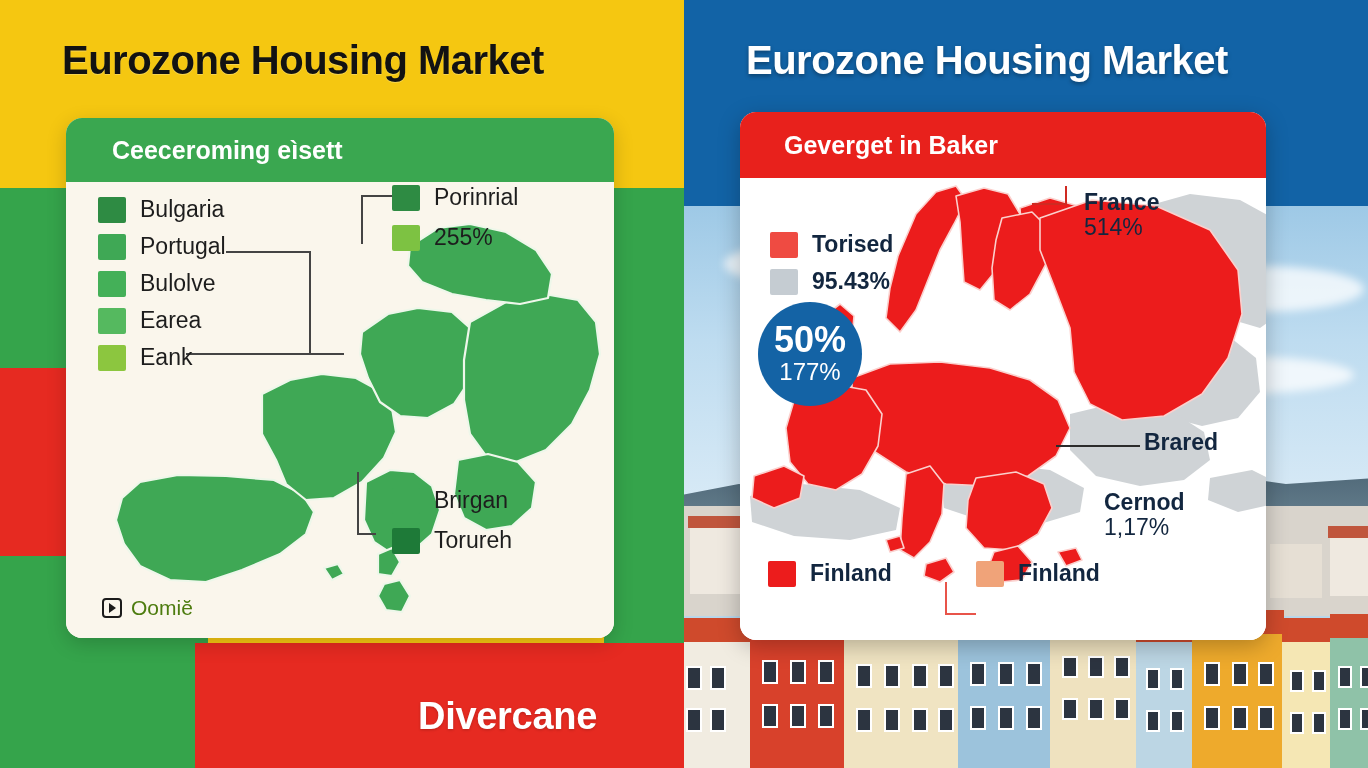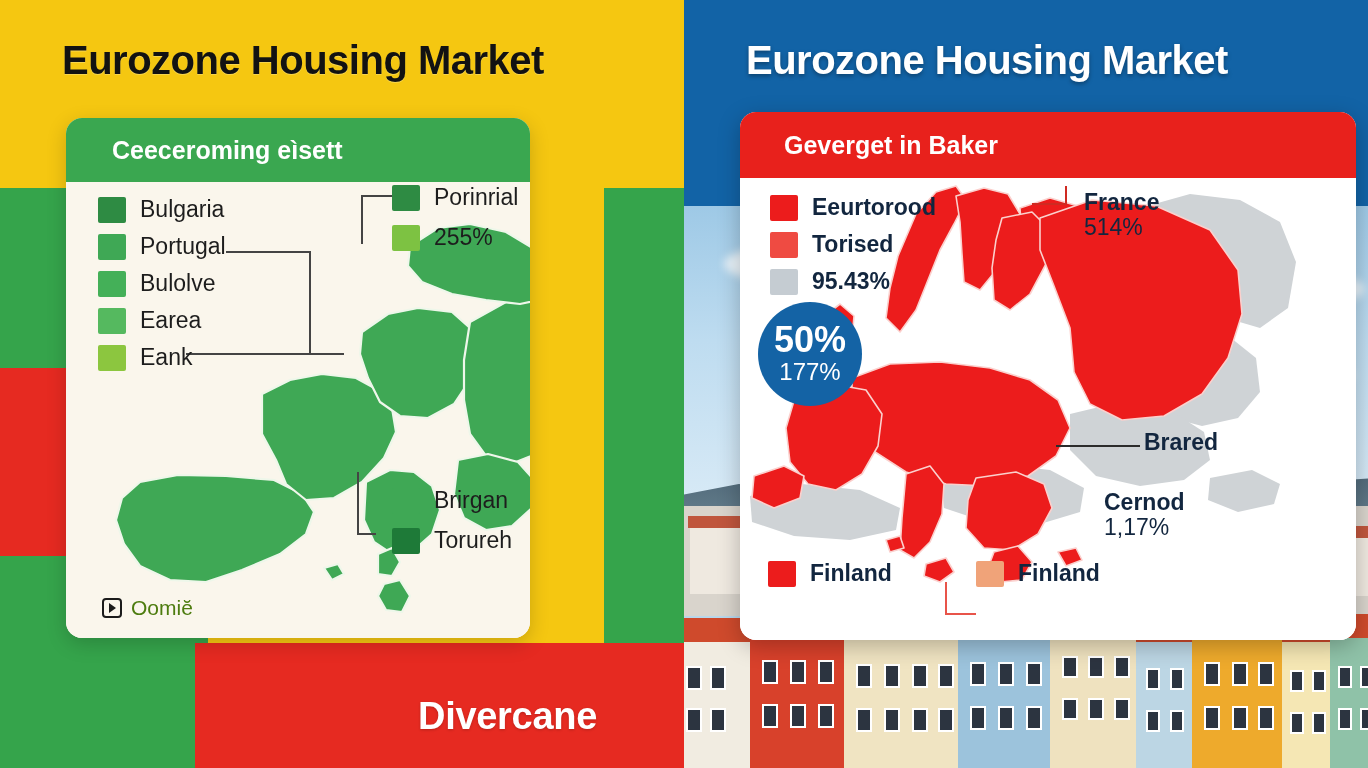--- a/index.html
+++ b/index.html
@@ -22,21 +22,21 @@
   .lb-red-bottom{left:195px;top:643px;width:489px;height:125px;background:#e62a21;}
   .lb-green-right{left:604px;top:188px;width:80px;height:455px;background:#35a44b;}
 
   .title-left{
     position:absolute;left:62px;top:38px;width:600px;
     font-size:40px;font-weight:bold;color:#121212;letter-spacing:-0.5px;
     text-shadow:0 1px 0 rgba(255,255,255,.25);
   }
 
   .card-left{
-    position:absolute;left:66px;top:118px;width:464px;height:520px;
+    position:absolute;left:66px;top:118px;width:548px;height:520px;
     background:#faf6ec;border-radius:16px;overflow:hidden;
     box-shadow:0 6px 20px rgba(0,0,0,.18);
   }
   .card-left-head{
     height:64px;background:#3aa750;display:flex;align-items:center;
     padding-left:46px;box-sizing:border-box;
   }
   .card-left-head span{font-size:25px;font-weight:bold;color:#ffffff;}
   .card-left-body{position:relative;height:456px;background:#faf6ec;}
 
@@ -59,21 +59,21 @@
   .house .roof{position:absolute;left:0;top:0;width:100%;height:26px;background:#cf4a2c;}
   .house .wall{position:absolute;left:0;top:24px;bottom:0;width:100%;}
   .house .win{position:absolute;background:#2c3440;border:2px solid #ffffff;box-sizing:border-box;}
 
   .title-right{
     position:absolute;left:62px;top:38px;width:620px;
     font-size:40px;font-weight:bold;color:#ffffff;letter-spacing:-0.5px;
     text-shadow:0 2px 4px rgba(0,0,0,.35);
   }
   .card-right{
-    position:absolute;left:56px;top:112px;width:616px;height:528px;
+    position:absolute;left:56px;top:112px;width:526px;height:528px;
     background:#ffffff;border-radius:16px;overflow:hidden;
     box-shadow:0 6px 22px rgba(0,0,0,.25);
   }
   .card-right-head{
     height:66px;background:#e8211c;display:flex;align-items:center;
     padding-left:44px;box-sizing:border-box;
   }
   .card-right-head span{font-size:25px;font-weight:bold;color:#ffffff;}
   .card-right-body{position:relative;height:462px;background:#ffffff;}
 
@@ -408,24 +408,20 @@
         </svg>
 
         <svg width="570" height="462" viewBox="0 0 570 462" style="position:absolute;left:0;top:0;">
           <g fill="none" stroke-width="2">
             <path d="M292 26 L326 26 L326 8" stroke="#cf2a22"></path>
             <path d="M316 268 L400 268" stroke="#2c2c2c"></path>
             <path d="M206 404 L206 436 L236 436" stroke="#e8544a"></path>
           </g>
         </svg>
 
-        <div class="lg-item" style="left:30px;top:16px;">
-          <span class="sw" style="background:#ec1c1c"></span>
-          <span class="lg-txt dk">Eeurtorood</span>
-        </div>
         <div class="lg-item" style="left:30px;top:53px;">
           <span class="sw" style="background:#ef4b42"></span>
           <span class="lg-txt dk">Torised</span>
         </div>
         <div class="lg-item" style="left:30px;top:90px;">
           <span class="sw" style="background:#c5ccd2"></span>
           <span class="lg-txt dk">95.43%</span>
         </div>
 
         <div class="badge" style="left:18px;top:124px;">

